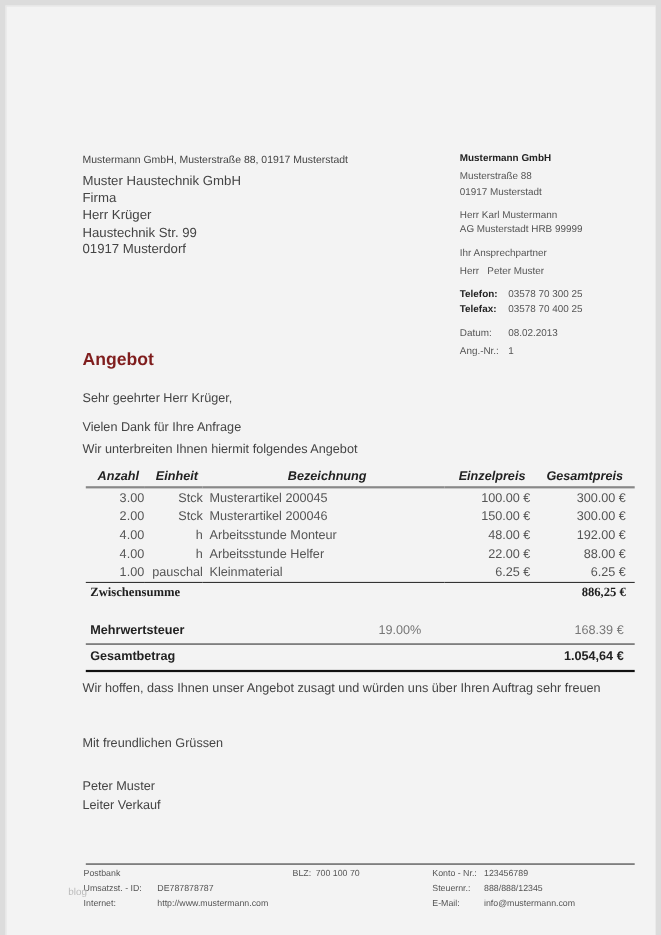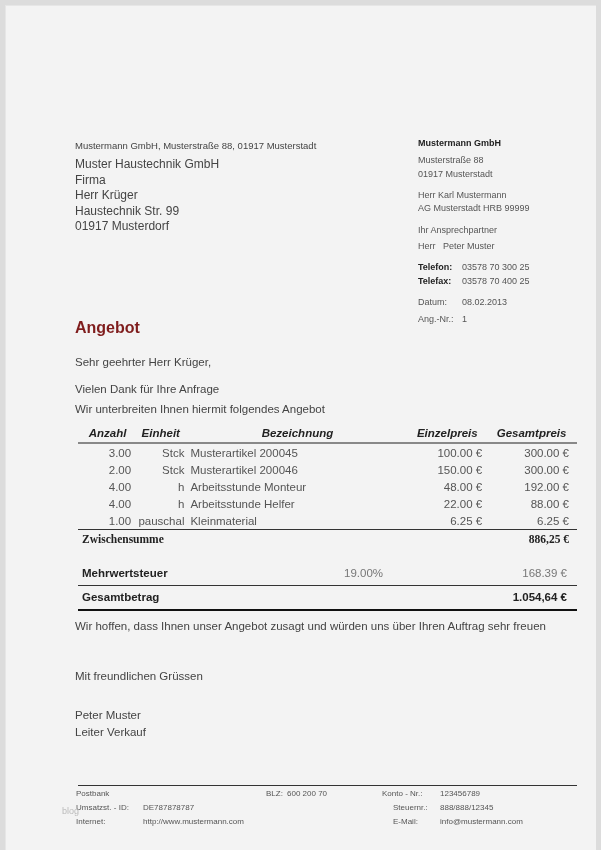--- a/index.html
+++ b/index.html
@@ -174,22 +174,22 @@
   <div class="abs line-thick" style="top:603px;"></div>
 
   <div class="abs para" style="top:614px;">Wir hoffen, dass Ihnen unser Angebot zusagt und würden uns über Ihren Auftrag sehr freuen</div>
   <div class="abs para" style="top:664px;">Mit freundlichen Grüssen</div>
   <div class="abs para" style="top:703px;">Peter Muster</div>
   <div class="abs para" style="top:720px;">Leiter Verkauf</div>
 
   <div class="abs footer-line"></div>
   <div class="abs ft" style="left:70px; top:783px;">Postbank</div>
   <div class="abs ft" style="left:260px; top:783px;">BLZ:</div>
-  <div class="abs ft" style="left:281px; top:783px;">600 200 70</div>
-  <div class="abs ft" style="left:376px; top:783px;">Konto - Nr.:</div>
+  <div class="abs ft" style="left:281px; top:783px;">700 100 70</div>
+  <div class="abs ft" style="left:387px; top:783px;">Konto - Nr.:</div>
   <div class="abs ft" style="left:434px; top:783px;">123456789</div>
 
   <div class="abs ft" style="left:70px; top:797px;">Umsatzst. - ID:</div>
   <div class="abs ft" style="left:137px; top:797px;">DE787878787</div>
   <div class="abs ft" style="left:387px; top:797px;">Steuernr.:</div>
   <div class="abs ft" style="left:434px; top:797px;">888/888/12345</div>
 
   <div class="abs ft" style="left:70px; top:811px;">Internet:</div>
   <div class="abs ft" style="left:137px; top:811px;">http://www.mustermann.com</div>
   <div class="abs ft" style="left:387px; top:811px;">E-Mail:</div>

